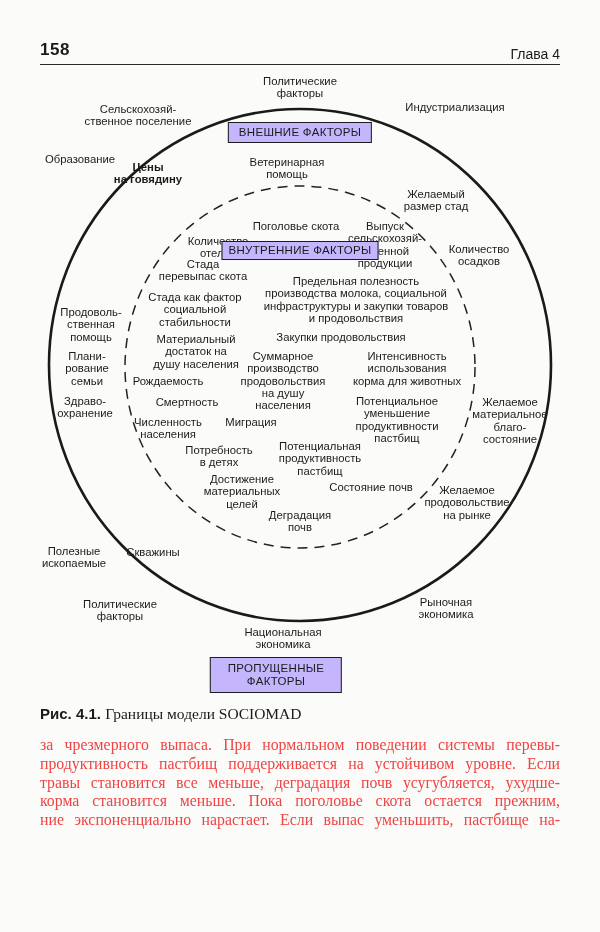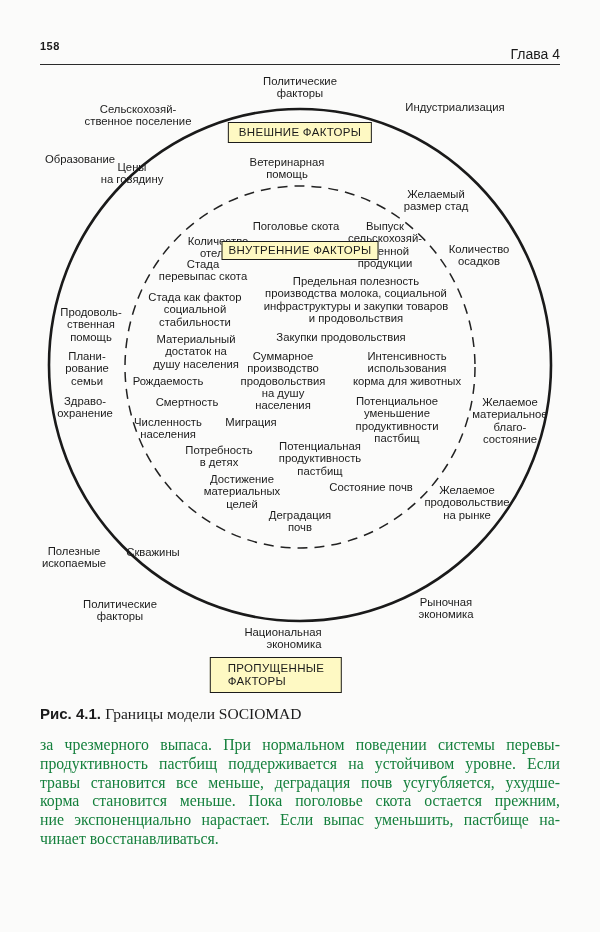--- a/index.html
+++ b/index.html
@@ -1,43 +1,43 @@
 <!DOCTYPE html>
 <html><head>
 <meta charset="utf-8">
 <style>
   html,body{margin:0;padding:0;}
   body{width:600px;height:932px;background:#fbfbfa;position:relative;overflow:hidden;
        font-family:"Liberation Sans",sans-serif;color:#1b1b1b;}
   .page{position:absolute;inset:0;}
 
   
-  .page-number{position:absolute;left:40px;top:40px;font-size:11px;font-weight:bold;letter-spacing:.5px;}
+  .page-number{position:absolute;left:40px;top:40px;font-size:17px;font-weight:bold;letter-spacing:.5px;}
   .chapter{position:absolute;right:40px;top:46px;font-size:14px;}
   .header-rule{position:absolute;left:40px;right:40px;top:64px;border-top:1.6px solid #2b2b2b;}
 
   
   svg.circles{position:absolute;left:0;top:0;}
   .lbl{position:absolute;transform:translateX(-50%);text-align:center;white-space:nowrap;
        font-size:11.3px;line-height:12.35px;color:#1b1b1b;z-index:3;}
   .factor-box{position:absolute;transform:translateX(-50%);border:1.5px solid #1c1c1c;
-       background:#fef9c3;white-space:nowrap;font-size:11.5px;
+       background:#c4b5fd;text-align:center;white-space:nowrap;font-size:11.5px;
        letter-spacing:.3px;z-index:4;line-height:13px;}
   .box-outer{left:300px;top:122px;padding:3px 10px;}
   .box-inner{left:300px;top:198px;padding:2px 6px;margin-top:43px;}
   .box-missing{left:276px;top:657px;padding:4px 17px;}
 
   
   .caption{position:absolute;left:40px;top:705px;font-size:15.5px;}
   .caption .cap-label{font-family:"Liberation Sans",sans-serif;font-weight:bold;font-size:15px;}
   .caption .cap-text{font-family:"Liberation Serif",serif;}
 
   
   .body-text{position:absolute;left:40px;top:736px;width:520px;
-       font-family:"Liberation Serif",serif;font-size:15.8px;color:#15803d;}
+       font-family:"Liberation Serif",serif;font-size:15.8px;color:#ef4444;}
   .bline{line-height:18.8px;text-align:justify;text-align-last:justify;white-space:normal;}
   .bline.last{text-align-last:left;}
 </style>
 </head>
 <body>
 
 <div class="page">
 
   <div class="page-number">158</div>
   <div class="chapter">Глава 4</div>
@@ -68,21 +68,21 @@
         <div class="lbl" style="left: 138px; top: 103px;">
           <div>Сельскохозяй-</div>
           <div>ственное поселение</div>
         </div>
         <div class="lbl" style="left: 455px; top: 101px;">
           <div>Индустриализация</div>
         </div>
         <div class="lbl" style="left: 80px; top: 153px;">
           <div>Образование</div>
         </div>
-        <div class="lbl" style="left: 132px; top: 161px;">
+        <div class="lbl" style="left: 148px; top: 161px; font-weight: bold;">
           <div>Цены</div>
           <div>на говядину</div>
         </div>
         <div class="lbl" style="left: 287px; top: 156px;">
           <div>Ветеринарная</div>
           <div>помощь</div>
         </div>
         <div class="lbl" style="left: 436px; top: 188px;">
           <div>Желаемый</div>
           <div>размер стад</div>
@@ -124,21 +124,21 @@
           <div>ископаемые</div>
         </div>
         <div class="lbl" style="left: 120px; top: 598px;">
           <div>Политические</div>
           <div>факторы</div>
         </div>
         <div class="lbl" style="left: 446px; top: 596px;">
           <div>Рыночная</div>
           <div>экономика</div>
         </div>
-        <div class="lbl" style="left: 283px; top: 626px; text-align: right;">
+        <div class="lbl" style="left: 283px; top: 626px;">
           <div>Национальная</div>
           <div>экономика</div>
         </div>
         <div class="lbl" style="left: 296px; top: 220px;">
           <div>Поголовье скота</div>
         </div>
         <div class="lbl" style="left: 385px; top: 220px;">
           <div>Выпуск</div>
           <div>сельскохозяй-</div>
           <div>ственной</div>
@@ -230,16 +230,15 @@
     <span class="cap-label">Рис. 4.1.</span>
     <span class="cap-text">Границы модели SOCIOMAD</span>
   </div>
 
   <div class="body-text">
       <div class="bline">за чрезмерного выпаса. При нормальном поведении системы перевы-</div>
       <div class="bline">продуктивность пастбищ поддерживается на устойчивом уровне. Если</div>
       <div class="bline">травы становится все меньше, деградация почв усугубляется, ухудше-</div>
       <div class="bline">корма становится меньше. Пока поголовье скота остается прежним,</div>
       <div class="bline">ние экспоненциально нарастает. Если выпас уменьшить, пастбище на-</div>
-      <div class="bline last">чинает восстанавливаться.</div>
     </div>
 
 </div>
 
 </body></html>

